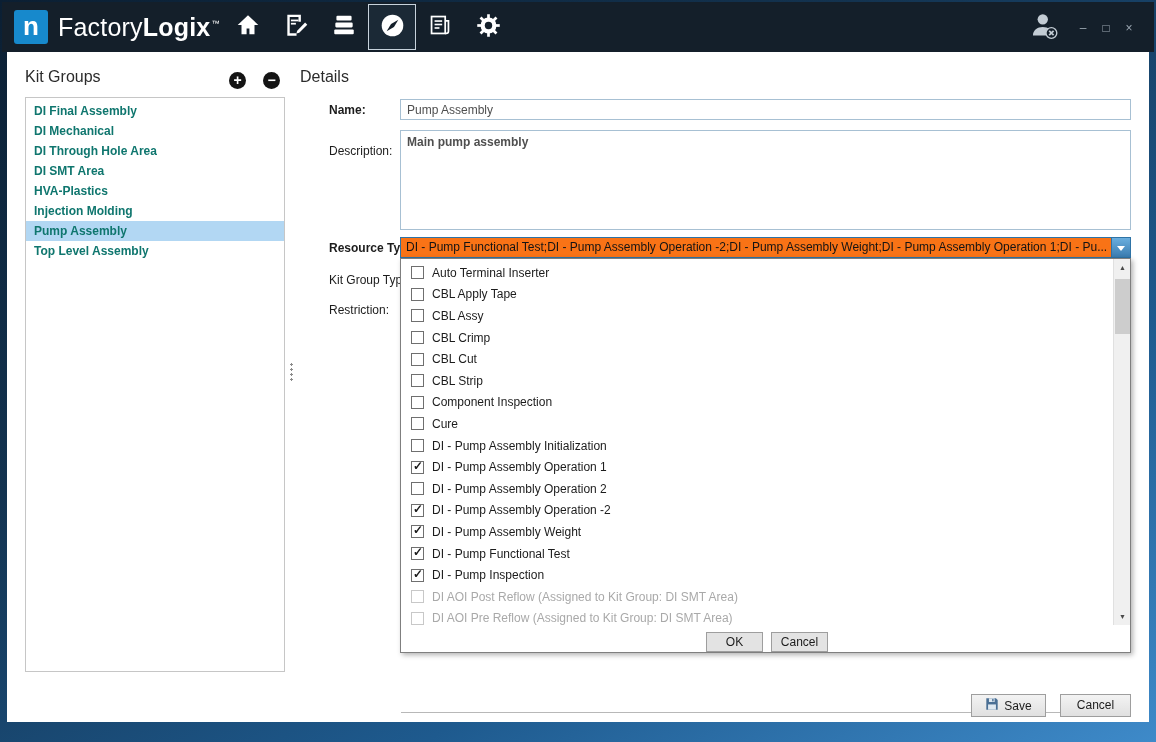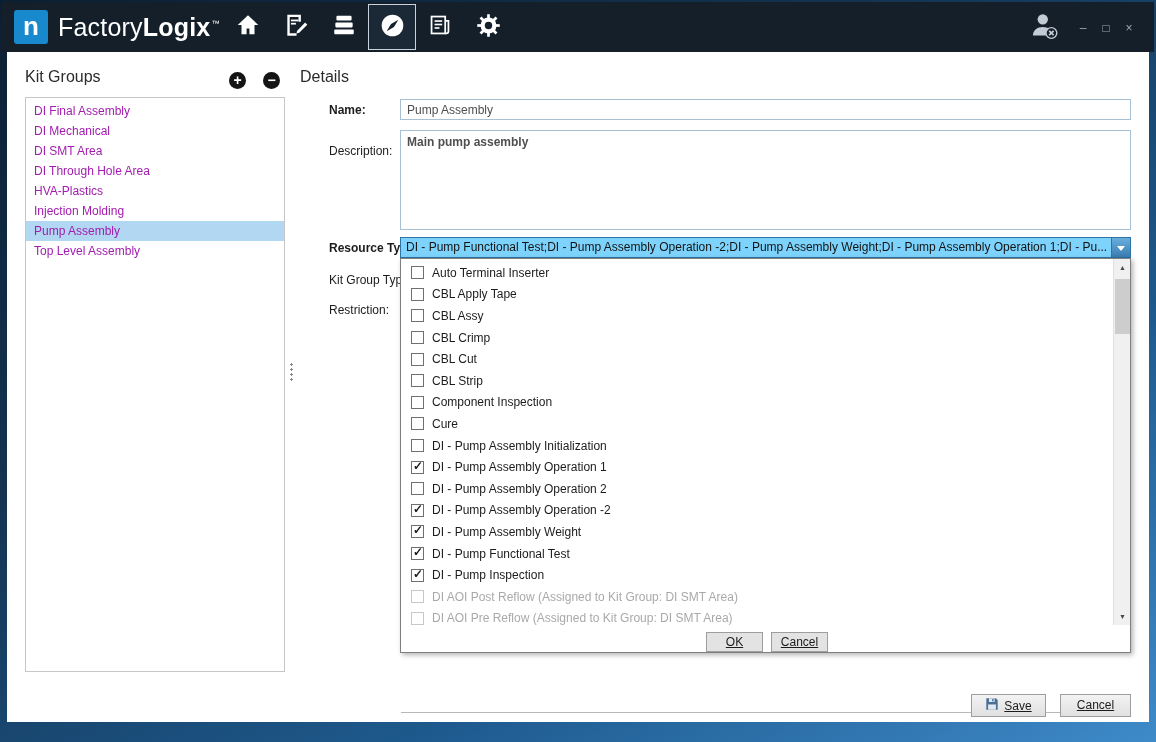--- a/index.html
+++ b/index.html
@@ -29,36 +29,36 @@
   .content { position:absolute; left:7px; right:7px; top:52px; bottom:20px; background:#fff; font-size:12px; color:#1c1c1c; }
   .panel-title { position:absolute; font-size:16px; color:#2b2b2b; }
   .kg-title { left:18px; top:16px; }
   .details-title { left:293px; top:16px; }
   .round-btn { position:absolute; width:17px; height:17px; border-radius:50%; background:#141414; color:#fff;
                font-size:14px; font-weight:bold; text-align:center; line-height:16px; cursor:pointer; }
   .kg-add { left:222px; top:20px; }
   .kg-remove { left:256px; top:20px; }
   .kg-list { position:absolute; left:18px; top:45px; width:260px; height:575px; border:1px solid #c6c6c6;
              padding-top:3px; overflow:hidden; }
-  .kit-item { height:20px; line-height:20px; font-size:12px; color:#a21caf; padding-left:8px; cursor:pointer; white-space:nowrap; }
+  .kit-item { height:20px; line-height:20px; font-size:12px; color:#0f766e; padding-left:8px; cursor:pointer; white-space:nowrap;font-weight:bold; }
   .kit-item.selected { background:#b2d7f3; }
   .splitter { position:absolute; left:283px; top:310px; width:3px; height:20px;
               background:radial-gradient(circle,#8a8a8a 1px,transparent 1.3px); background-size:3px 5px; background-repeat:repeat-y; cursor:col-resize; }
   .fld-label { position:absolute; left:293px; font-size:12px; color:#1c1c1c;padding-left:29px; }
   .bold { font-weight:bold; }
   .lbl-name { top:51px; }
   .lbl-desc { top:80px;margin-top:12px; }
   .lbl-resource { top:189px; }
   .lbl-kgt { top:221px; }
   .lbl-restriction { top:251px; }
   .inp-name { position:absolute; left:393px; top:47px; width:731px; height:21px; border:1px solid #a7c0d3;
               font-family:"Liberation Sans", sans-serif; font-size:12px; color:#4f4f4f; padding:0 6px; outline:none; }
   .inp-desc { position:absolute; left:393px; top:78px; width:731px; height:100px; border:1px solid #a7c0d3;
               font-family:"Liberation Sans", sans-serif; font-size:12px; color:#4f4f4f; padding:4px 6px; resize:none; outline:none;font-weight:bold; }
-  .combo { position:absolute; left:393px; top:185px; width:731px; height:21px; border:1px solid #2e73a6; background:#7dd3fc; cursor:pointer; }
+  .combo { position:absolute; left:393px; top:185px; width:731px; height:21px; border:1px solid #2e73a6; background:#f97316; cursor:pointer; }
   .combo-text { position:absolute; left:5px; top:0; right:22px; height:19px; line-height:19px; font-size:12px; color:#141414;
                 white-space:nowrap; overflow:hidden; text-overflow:ellipsis; }
   .combo-btn { position:absolute; right:0; top:0; width:19px; height:19px; background:linear-gradient(#6aaede,#3a7cb0);
                border-left:1px solid #2e73a6; cursor:pointer; }
   .combo-btn i { position:absolute; left:5px; top:8px; width:0; height:0;
                  border-left:4.5px solid transparent; border-right:4.5px solid transparent; border-top:5px solid #fff; }
   
   .popup { position:absolute; left:393px; top:206px; width:731px; height:395px; background:#fff;
            border:1px solid #7f7f7f; box-shadow:2px 2px 5px rgba(0,0,0,.3); }
   .opt-area { position:absolute; left:0; top:0; right:0; height:454px; overflow:hidden; padding-top:3px; border-bottom:1px solid #b8b8b8; }
@@ -68,21 +68,21 @@
   .option.checked .checkmark { display:block; }
   .opt-label { font-size:12px; color:#1c1c1c; white-space:nowrap; }
   .option.disabled .opt-label { color:#a9a9a9; }
   .option.disabled .checkbox { border-color:#c8c8c8; }
   .vscroll { position:absolute; right:0; top:0; width:17px; height:366px; background:#f0f0f0; border-left:1px solid #e0e0e0; }
   .vs-btn { position:absolute; left:0; width:17px; height:17px; text-align:center; font-size:7px; line-height:17px; color:#4a4a4a; cursor:pointer; }
   .vs-up { top:0; }
   .vs-down { bottom:0; }
   .vs-thumb { position:absolute; left:1px; top:20px; width:15px; height:55px; background:#cdcdcd; cursor:pointer; }
   .btn { position:absolute; background:#e3e3e3; border:1px solid #9e9e9e; font-family:"Liberation Sans", sans-serif;
-         font-size:12px; color:#1c1c1c; text-align:center; cursor:pointer;text-decoration:underline; }
+         font-size:12px; color:#1c1c1c; text-align:center; cursor:pointer; }
   .ok-btn { left:305px; top:373px; width:57px; height:20px; line-height:18px; }
   .popup-cancel-btn { left:370px; top:373px; width:57px; height:20px; line-height:18px; }
   
   .save-btn { left:964px; top:642px; width:75px; height:23px; display:flex; align-items:center; justify-content:center; gap:5px;
               background:linear-gradient(#f3f3f3,#e0e0e0); }
   .footer-cancel-btn { left:1053px; top:642px; width:71px; height:23px; line-height:21px; background:linear-gradient(#f3f3f3,#e0e0e0); }
 </style>
 </head>
 <body>
 
@@ -185,25 +185,25 @@
 
         <div class="kit-item">
           <span>DI Final Assembly</span>
         </div>
 
         <div class="kit-item">
           <span>DI Mechanical</span>
         </div>
 
         <div class="kit-item">
+          <span>DI Through Hole Area</span>
+        </div>
+
+        <div class="kit-item">
           <span>DI SMT Area</span>
-        </div>
-
-        <div class="kit-item">
-          <span>DI Through Hole Area</span>
         </div>
 
         <div class="kit-item">
           <span>HVA-Plastics</span>
         </div>
 
         <div class="kit-item">
           <span>Injection Molding</span>
         </div>
 

